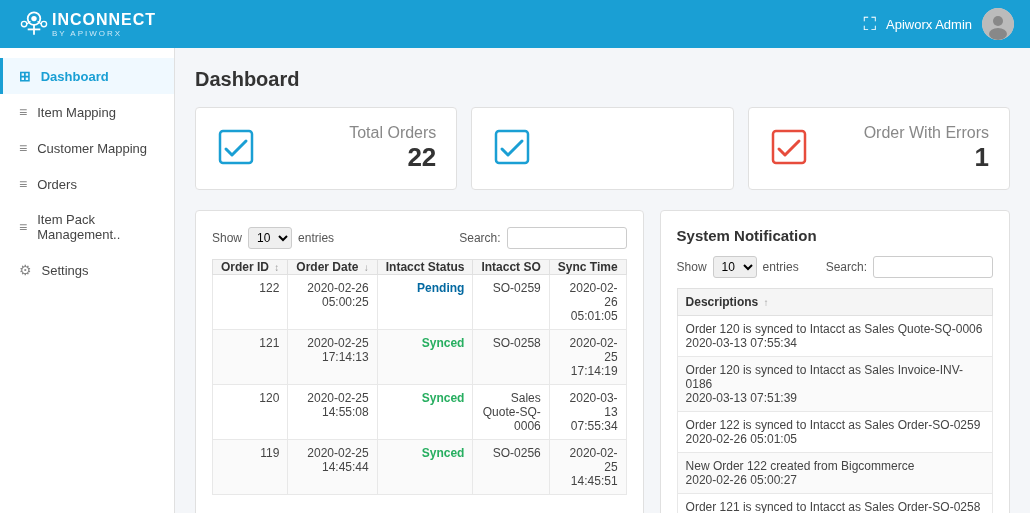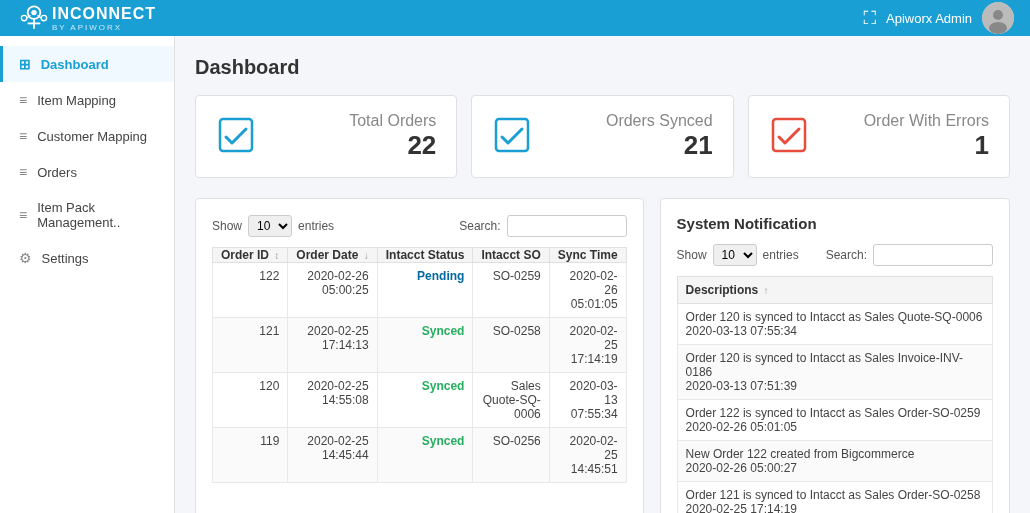--- a/index.html
+++ b/index.html
@@ -1,21 +1,21 @@
 <!DOCTYPE html>
 <html><head>
   <meta charset="utf-8">
   <style>
     * { box-sizing: border-box; margin: 0; padding: 0; }
     body { font-family: 'Segoe UI', Arial, sans-serif; font-size: 13px; background: #f4f6f9; display: flex; flex-direction: column; height: 513px; overflow: hidden; }
 
     
     .top-header {
       background: #1a9fd4;
-      height: 36px;
+      height: 48px;
       display: flex;
       align-items: center;
       justify-content: space-between;
       padding: 0 16px;
       flex-shrink: 0;
     }
     .logo-area { display: flex; align-items: center; }
     .header-right { display: flex; align-items: center; gap: 10px; color: white; font-size: 13px; }
     .avatar { width: 32px; height: 32px; border-radius: 50%; background: #ccc; overflow: hidden; display: flex; align-items: center; justify-content: center; font-size: 16px; }
 
@@ -210,24 +210,20 @@
           <div class="stat-value">22</div>
         </div>
       </div>
 
       <div class="stat-card">
         <div>
           <svg width="40" height="40" viewBox="0 0 40 40">
               <rect x="4" y="4" width="32" height="32" rx="3" fill="none" stroke="#1a9fd4" stroke-width="2.5"></rect>
               <polyline points="10,22 16,28 30,14" fill="none" stroke="#1a9fd4" stroke-width="3" stroke-linecap="round" stroke-linejoin="round"></polyline>
             </svg>
-        </div>
-        <div class="stat-info">
-          <div class="stat-label">Orders Synced</div>
-          <div class="stat-value">21</div>
         </div>
       </div>
 
       <div class="stat-card">
         <div>
           <svg width="40" height="40" viewBox="0 0 40 40">
               <rect x="4" y="4" width="32" height="32" rx="3" fill="none" stroke="#e74c3c" stroke-width="2.5"></rect>
               <polyline points="10,22 16,28 30,14" fill="none" stroke="#e74c3c" stroke-width="3" stroke-linecap="round" stroke-linejoin="round"></polyline>
             </svg>
         </div>

